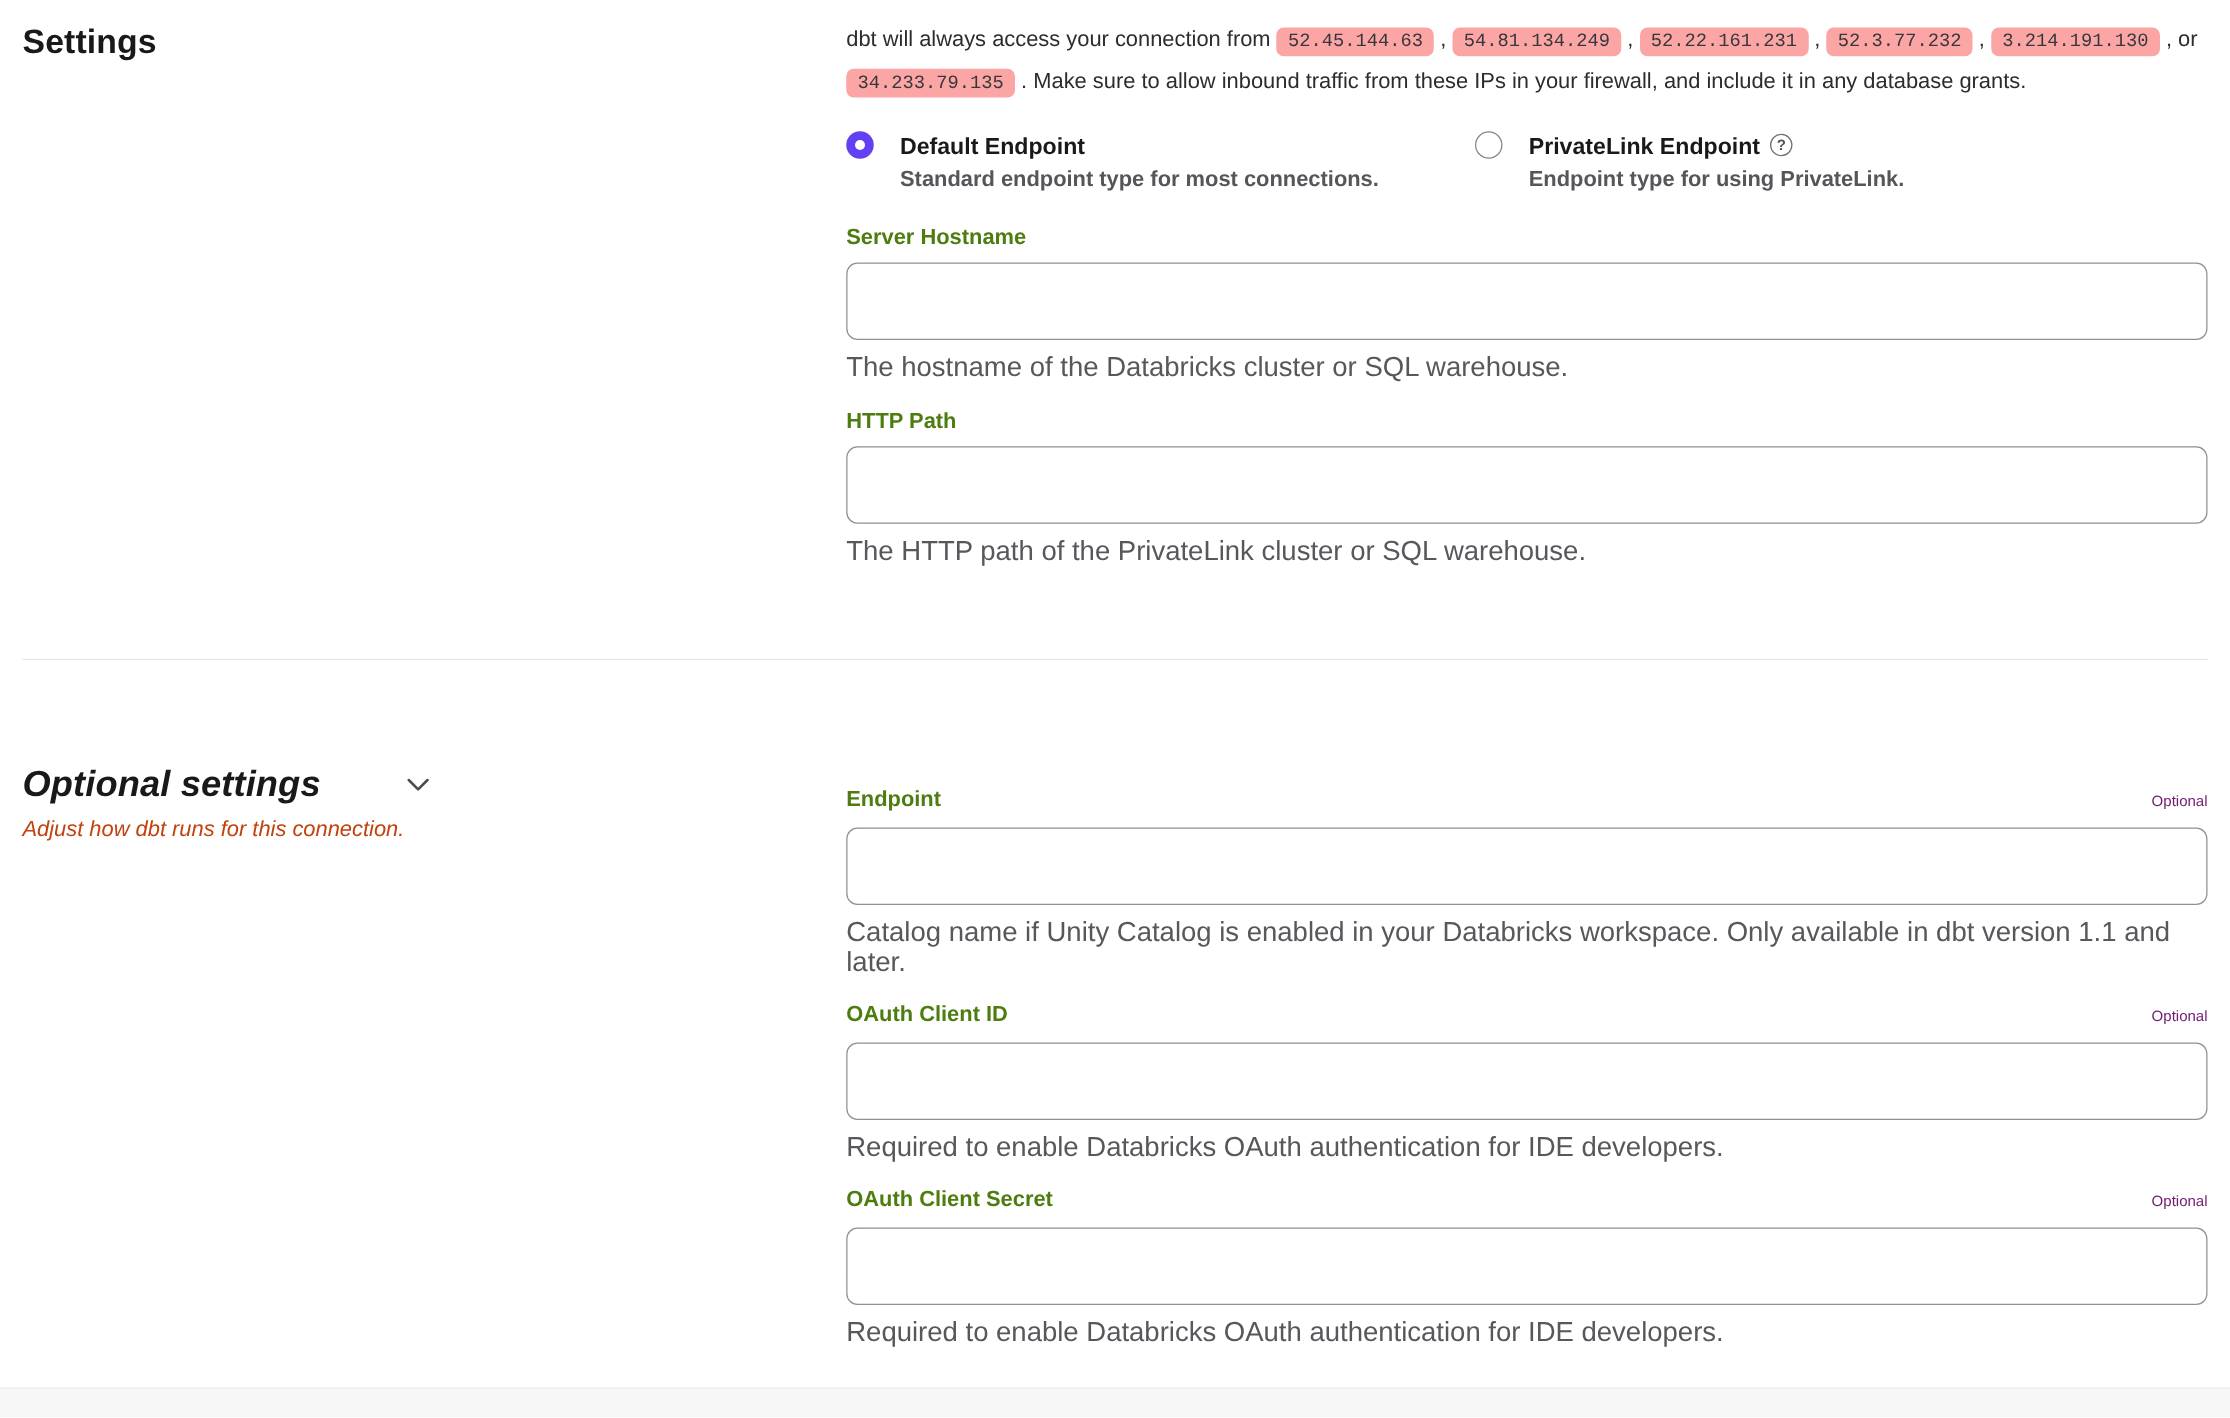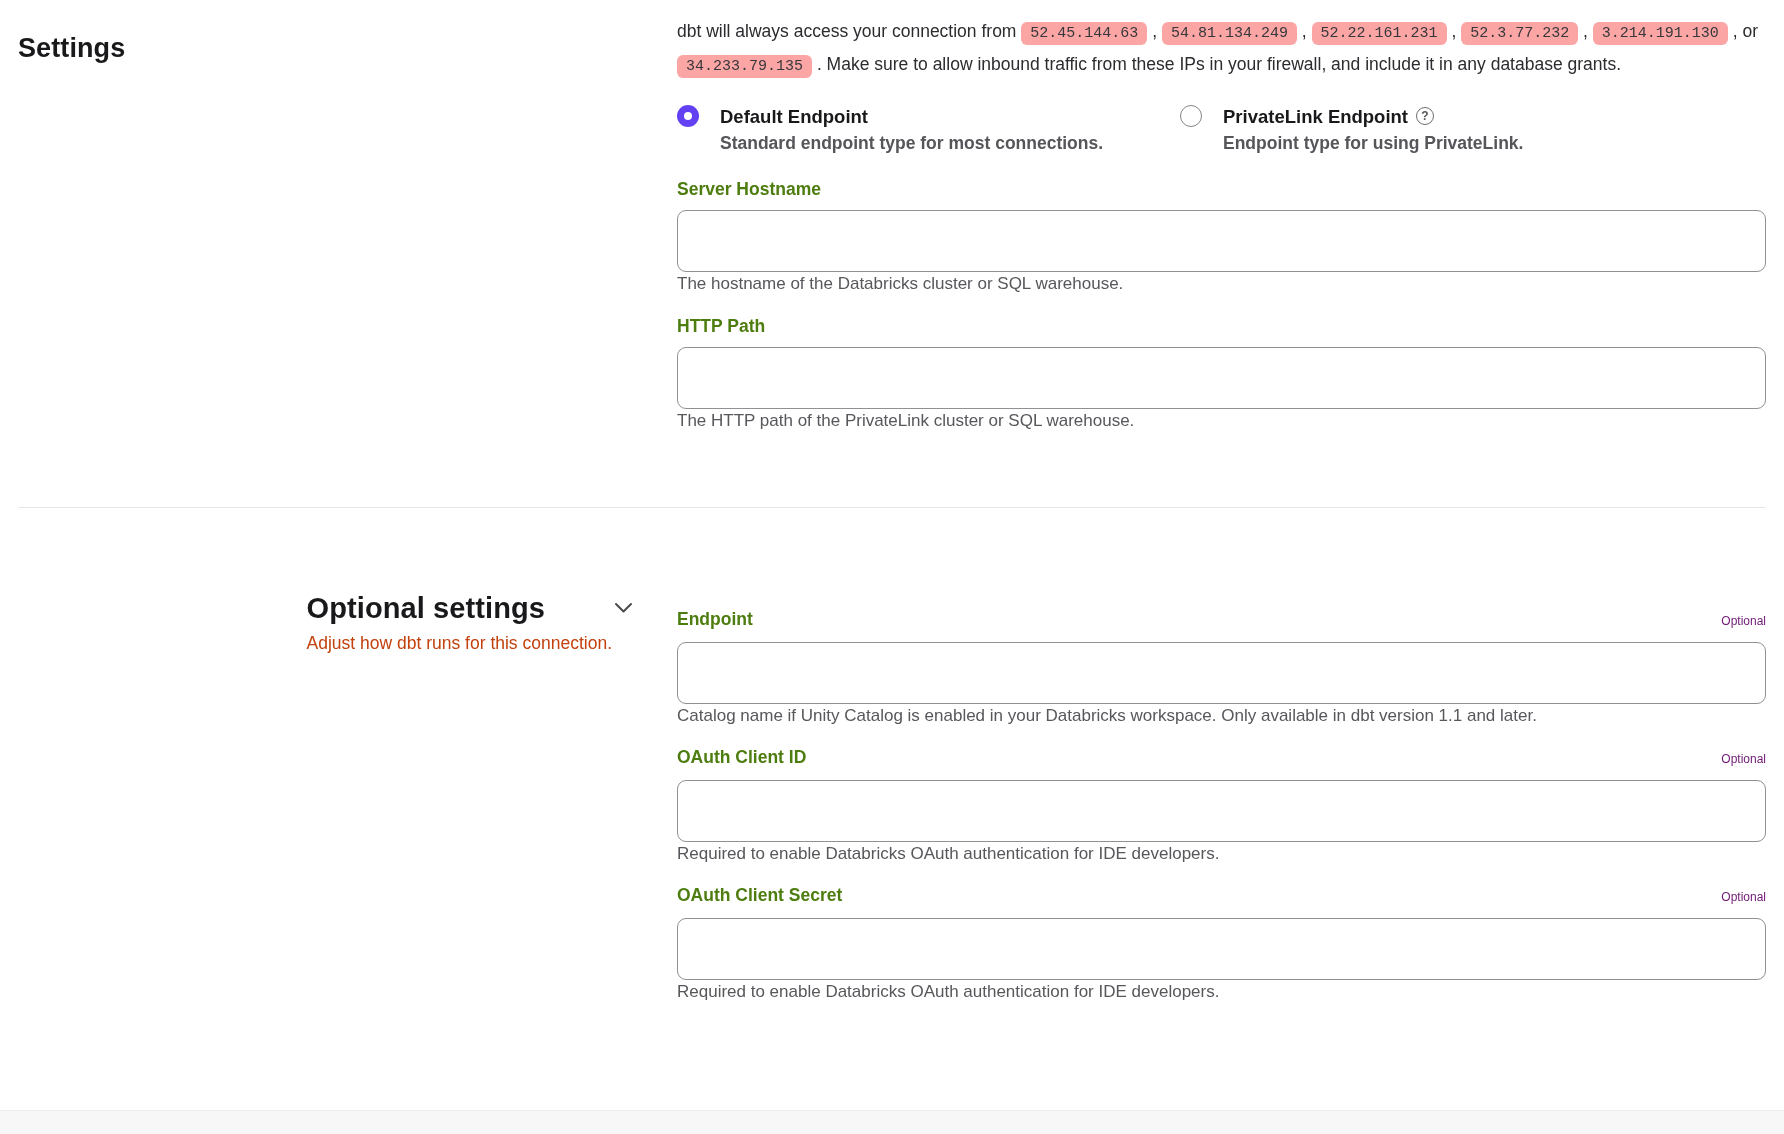--- a/index.html
+++ b/index.html
@@ -11,21 +11,21 @@
     position: relative;
   }
   .section { display: flex; padding: 0 18px; }
   .left { width: 659px; flex-shrink: 0; }
   .right { flex: 1; min-width: 0; }
 
   
   .section1 { padding-top: 16px; }
   h1.page-title {
     font-size: 27px; font-weight: 700; color: #19191c; letter-spacing: 0.1px;
-    margin-top: 17px;
+    margin-top: 2px;
   }
   .intro { font-size: 17.5px; line-height: 30px; color: #2c2c30; }
   .ip-chip {
     font-family: Liberation Mono, monospace;
     font-size: 15px; color: #37373b;
     background: #fca5a5; border-radius: 6px;
     padding: 3px 9px; white-space: nowrap;
   }
 
   .radio-row { display: flex; margin-top: 22px; }
@@ -57,27 +57,27 @@
   .field + .field { margin-top: 17px; }
   .label-row { display: flex; justify-content: space-between; align-items: baseline; }
   .field-label { font-size: 17.5px; font-weight: 700; color: #4d7c0f; line-height: 26px; }
   .optional-badge { font-size: 12px; font-weight: 400; color: #701a75; line-height: 26px; margin-left: 24px; }
   .text-input {
     display: block; width: 100%; height: 62px; margin-top: 8px;
     border: 1px solid #909095; border-radius: 9px; background: #fff;
     font-family: "Liberation Sans", sans-serif; font-size: 17px; color: #2b2b2f;
     padding: 0 14px; outline: none;
   }
-  .field-help { font-size: 17px; color: #57575c; line-height: 24px; }
+  .field-help { margin-top: 10px; font-size: 22px; color: #57575c; line-height: 24px; }
 
   .divider { border: none; border-top: 1px solid #e6e6e8; margin: 74px 18px 0 18px; }
 
   
   .section2 { padding-top: 82px; }
-  .left-head { display: flex; justify-content: flex-end; align-items: flex-start; }
+  .left-head { display: flex; justify-content: flex-start; align-items: flex-start; font-style: italic; }
   h2.optional-title { font-size: 29px; font-weight: 700; color: #19191c; letter-spacing: 0.1px; line-height: 36px; }
   .optional-subtitle { font-size: 17.5px; color: #c2410c; margin-top: 5px; line-height: 25px; }
   .chevron-btn {
     margin-right: 42px; margin-top: 10px; cursor: pointer;
     display: inline-flex; padding: 2px; background: none; border: none;
   }
   .right2 { padding-top: 16px; }
   .right2 .field + .field { margin-top: 16px; }
 
   

